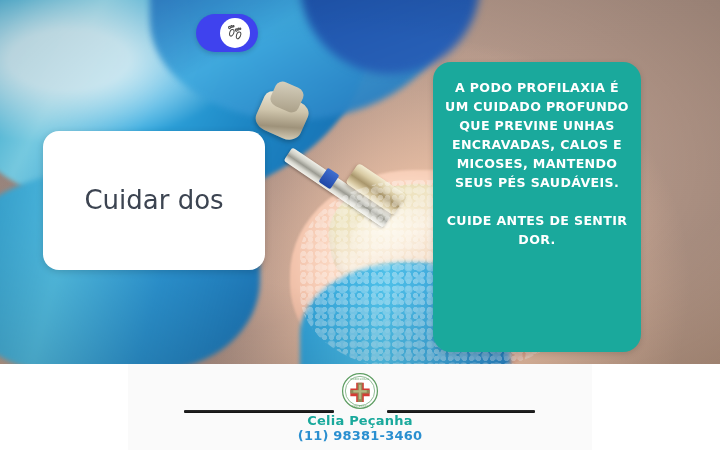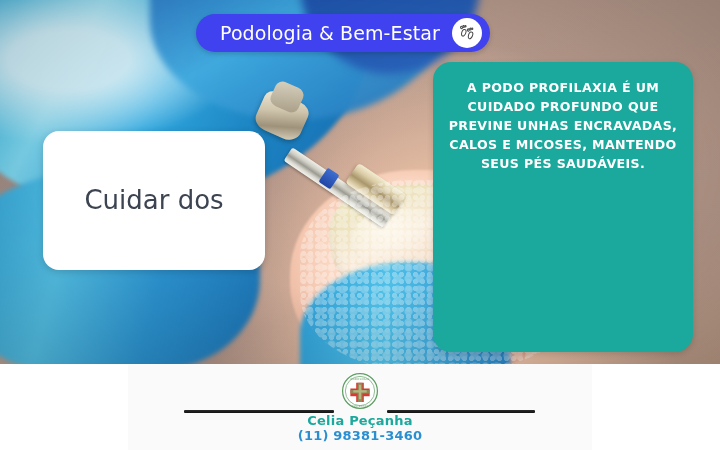--- a/index.html
+++ b/index.html
@@ -156,21 +156,21 @@
     box-shadow:0 2px 7px rgba(0,0,0,.16);
     gap:48px;
   }
   .headline-card .ln{
     color:#3c4451;font-size:26px;line-height:35px;white-space:nowrap;
     font-family:"DejaVu Sans","Liberation Sans",sans-serif;
   }
 
   
   .teal-box{
-    position:absolute;left:433px;top:62px;width:260px;height:290px;
+    position:absolute;left:433px;top:62px;width:208px;height:290px;
     background:#1aa99c;border-radius:18px;
     box-shadow:0 2px 6px rgba(0,0,0,.15);
     padding:16px 12px 14px;box-sizing:border-box;
     display:flex;flex-direction:column;align-items:center;
   }
   .teal-box p{
     margin:0;color:#ffffff;text-align:center;
     font-weight:bold;font-size:12.6px;line-height:19px;
     letter-spacing:.35px;text-transform:uppercase;
     font-family:"DejaVu Sans","Liberation Sans",sans-serif;
@@ -224,21 +224,20 @@
     <div class="shaft"></div>
     <div class="shaft-ring"></div>
     <div class="bit"></div>
     <div class="collar"></div>
     <div class="collar2"></div>
     <div class="dust"></div>
     <div class="vignette"></div>
   </div>
 
   <div class="pill">
-    <span class="pill-text">Podologia &amp; Bem-Estar</span>
     <span class="pill-icon">
       <svg width="22" height="22" viewBox="0 0 24 24" aria-hidden="true">
         <g fill="none" stroke="#4a4a4a" stroke-width="1.15">
           <path d="M8.6 8.3c1.5-.6 2.6.5 2.4 2.3-.2 1.8-1.1 3.4-2.2 4.3-1.1.9-2.4.6-2.7-.8-.3-1.5.2-4.9 2.5-5.8z"></path>
           <ellipse cx="6.0" cy="6.0" rx="1.0" ry="1.3" transform="rotate(-22 6 6)"></ellipse>
           <ellipse cx="8.3" cy="4.9" rx=".8" ry="1.0" transform="rotate(-16 8.3 4.9)"></ellipse>
           <ellipse cx="10.3" cy="4.6" rx=".65" ry=".85" transform="rotate(-10 10.3 4.6)"></ellipse>
           <path d="M16.0 11.0c1.5-.6 2.6.6 2.4 2.4-.2 1.8-1.1 3.4-2.2 4.3-1.1.9-2.4.6-2.7-.8-.3-1.5.2-5.0 2.5-5.9z"></path>
           <ellipse cx="13.4" cy="8.8" rx="1.0" ry="1.3" transform="rotate(-22 13.4 8.8)"></ellipse>
           <ellipse cx="15.7" cy="7.7" rx=".8" ry="1.0" transform="rotate(-16 15.7 7.7)"></ellipse>
@@ -248,20 +247,21 @@
     </span>
   </div>
 
   <div class="headline-card">
     <span class="ln">Cuidar dos</span>
   </div>
 
   <div class="teal-box">
     <p>A PODO PROFILAXIA É UM CUIDADO PROFUNDO QUE PREVINE UNHAS ENCRAVADAS, CALOS E MICOSES, MANTENDO SEUS PÉS SAUDÁVEIS.</p>
     <div class="gap"></div>
+    <p>CUIDE ANTES DE SENTIR DOR.</p>
     <div class="gap"></div>
   </div>
 
   <div class="footer">
     <div class="footer-panel"></div>
     <div class="rule left"></div>
     <div class="rule right"></div>
 
     <div class="brand">
       <span>

